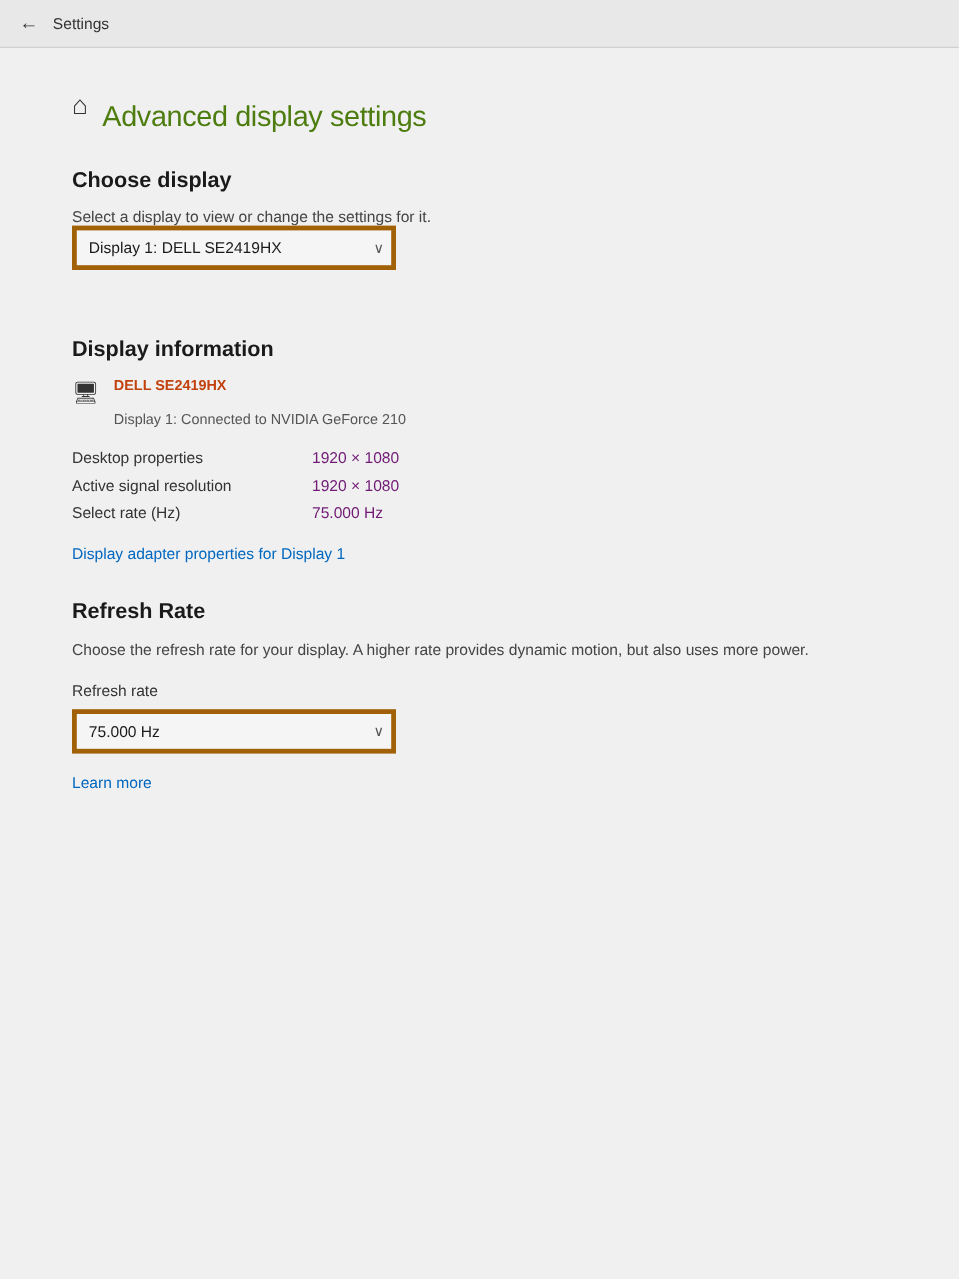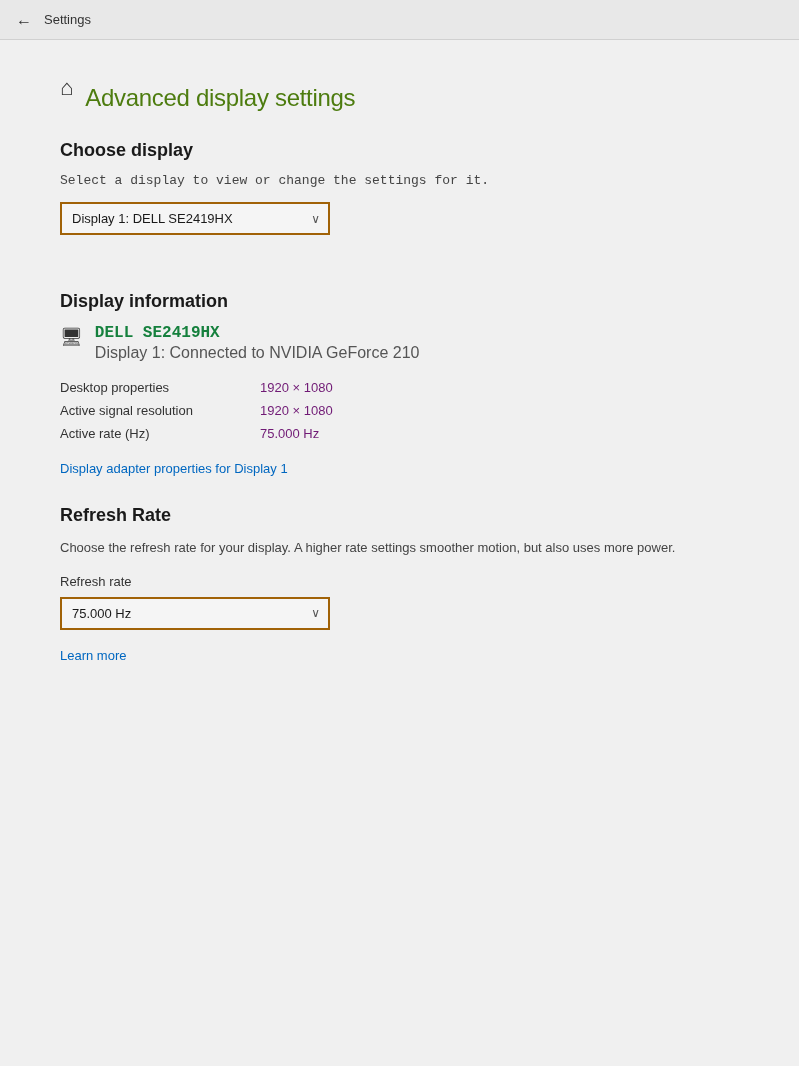--- a/index.html
+++ b/index.html
@@ -86,35 +86,33 @@
     .section-title {
       font-size: 18px;
       font-weight: 700;
       color: #1a1a1a;
       margin-bottom: 12px;
     }
 
     .section-desc {
       font-size: 13px;
       color: #444;
-      margin-bottom: 14px;
-      font-family: Liberation Mono, monospace;
     }
 
     .dropdown-container {
       position: relative;
       display: inline-block;
       width: 270px;
       margin-bottom: 28px;
     }
 
     .dropdown {
       width: 100%;
       padding: 7px 32px 7px 10px;
-      border: 2px solid #a16207;
+      border: 4px solid #a16207;
       background: #f5f5f5;
       font-size: 13px;
       color: #1a1a1a;
       appearance: none;
       -webkit-appearance: none;
       cursor: pointer;
       outline: none;
       font-family: 'Segoe UI', Arial, sans-serif;
     }
 
@@ -143,30 +141,29 @@
       margin-bottom: 14px;
     }
 
     .monitor-icon {
       font-size: 18px;
       color: #333;
       margin-top: 2px;
     }
 
     .monitor-name {
-      font-size: 16px;
+      font-size: 12px;
       font-weight: 600;
-      color: #15803d;
-      font-family: Liberation Mono, monospace;
+      color: #c2410c;
     }
 
     .monitor-subtitle {
-      font-size: 16px;
+      font-size: 12px;
       color: #555;
-      margin-top: 2px;
+      margin-top: 14px;
     }
 
     .info-table {
       width: 100%;
       border-collapse: collapse;
       margin-bottom: 14px;
     }
 
     .info-table tr td {
       padding: 4px 0;
@@ -255,33 +252,33 @@
         <tbody id="info-table-body">
         <tr>
               <td>Desktop properties</td>
               <td>1920 × 1080</td>
             </tr>
             <tr>
               <td>Active signal resolution</td>
               <td>1920 × 1080</td>
             </tr>
             <tr>
-              <td>Active rate (Hz)</td>
+              <td>Select rate (Hz)</td>
               <td>75.000 Hz</td>
             </tr>
           </tbody>
       </table>
 
       <a class="link-text" href="#">Display adapter properties for Display 1</a>
     </div>
   </div>
 
   <div class="section-block">
     <div class="section-title">Refresh Rate</div>
-    <div class="refresh-rate-desc">Choose the refresh rate for your display. A higher rate settings smoother motion, but also uses more power.</div>
+    <div class="refresh-rate-desc">Choose the refresh rate for your display. A higher rate provides dynamic motion, but also uses more power.</div>
     <div class="label-text">Refresh rate</div>
     <div class="refresh-dropdown-container">
       <select class="dropdown">
         <option>75.000 Hz</option>
         <option>60.000 Hz</option>
       </select>
       <span class="dropdown-arrow">∨</span>
     </div>
     <br>
     <a class="link-text" href="#">Learn more</a>

